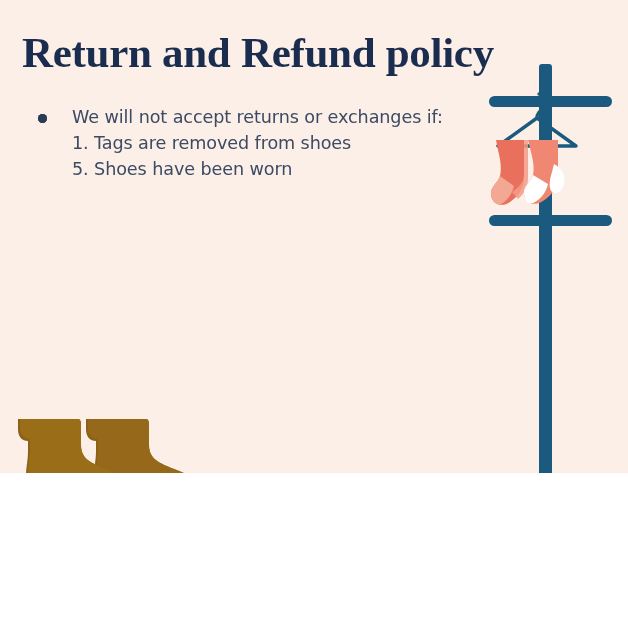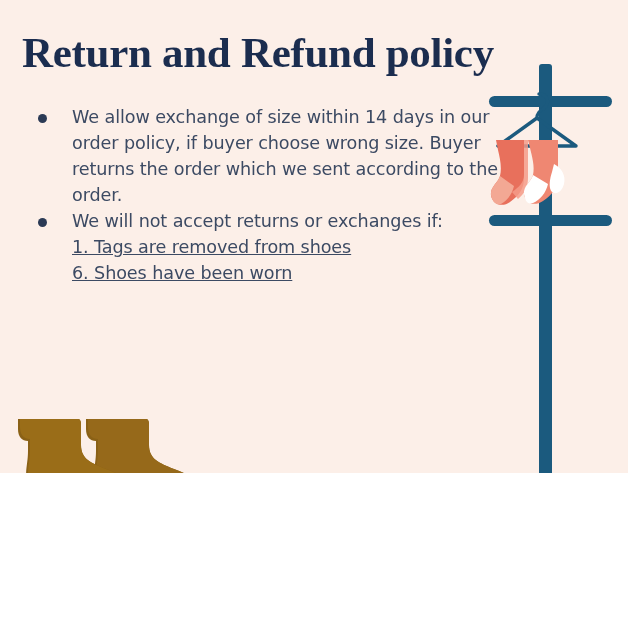--- a/index.html
+++ b/index.html
@@ -83,21 +83,21 @@
   }
 
   .bullet-text,
   .sub-line {
     font-family:"DejaVu Sans", sans-serif;
     font-size:17.6px;
     line-height:26px;
     color:#3c4a63;
     letter-spacing:-0.1px;
   }
-  .sub-line { display:block;text-decoration:underline; }
+  .sub-line { display:block; }
 
   
   .boots { position:absolute; left:16px; top:415px; width:200px; height:95px; }
 
   
   .logo-block {
     position:absolute;
     left:0; top:490px;
     width:252px; height:138px;
     overflow:hidden;
@@ -160,28 +160,27 @@
   </div>
 
   <div class="rack-bar rack-bar-bottom"></div>
 
   <div class="title">Return and Refund policy</div>
 
   <div class="body-block">
 
     <div class="bullet-row">
       <span class="bullet-dot"></span>
-      <span class="bullet-text">We allow exchange of size within 14 days in our order policy, if buyer choose wrong size. Buyer returns the order which we sent according to the order.</span>
     </div>
 
     <div class="bullet-row">
       <span class="bullet-dot"></span>
       <span class="bullet-text">We will not accept returns or exchanges if:</span>
       <span class="sub-line">1. Tags are removed from shoes</span>
-      <span class="sub-line">6. Shoes have been worn</span>
+      <span class="sub-line">5. Shoes have been worn</span>
     </div>
 
   </div>
 
   <div class="boots">
     <svg viewBox="0 0 200 95" width="200" height="95">
 
       <path d="M78 4 H130 C132 4 133 6 133 9 L133 30 C133 44 143 48 158 54
                C172 59 180 64 180 72 L180 78 L78 78 L78 62 C78 52 80 46 80 36
                L80 26 C74 26 70 22 70 14 L70 4 Z" fill="#8a6116"></path>

